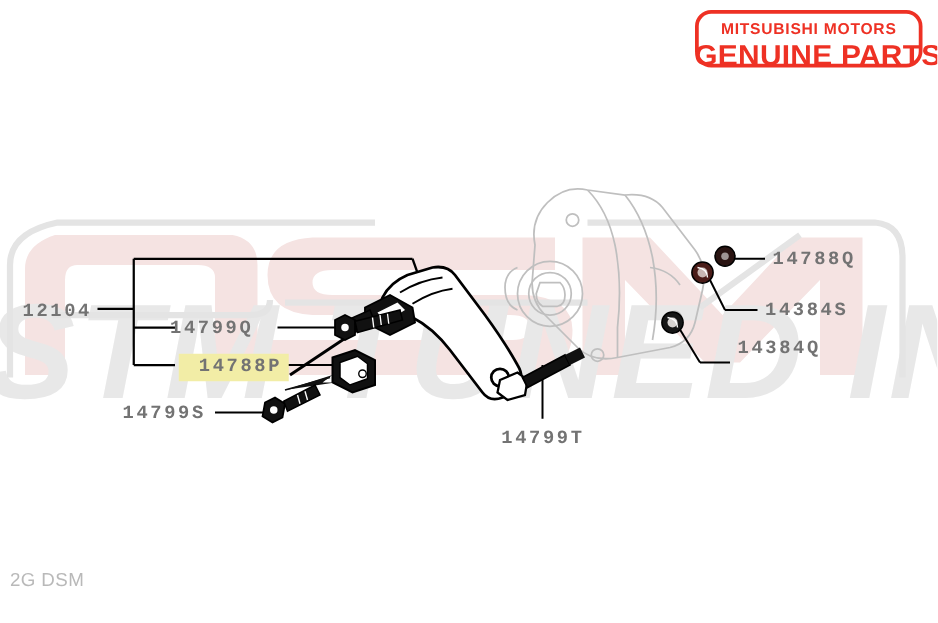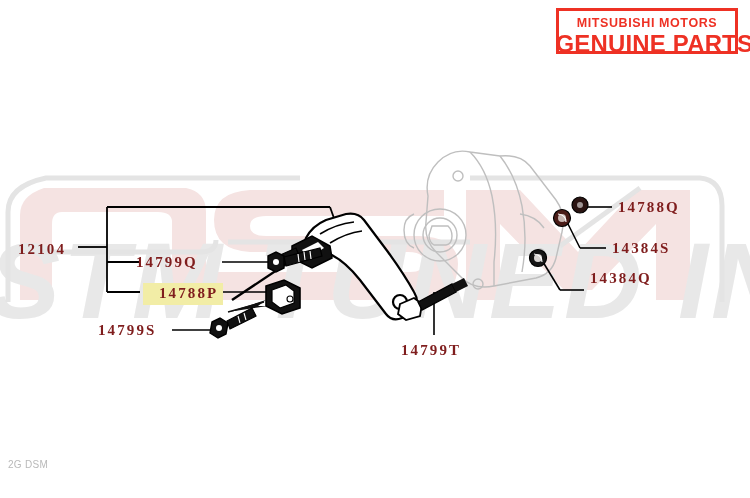--- a/index.html
+++ b/index.html
@@ -19,21 +19,21 @@
   }
 
   
   #logo {
     position: absolute;
     left: 556px;
     top: 8px;
     width: 182px;
     height: 46px;
     border: 3px solid #ee3124;
-    border-radius: 0;
+    border-radius: 13px;
     background: #ffffff;
     box-sizing: border-box;
     text-align: center;
   }
   #logo .l1 {
     color: #ee3124;
     font-size: 12.5px;
     font-weight: bold;
     letter-spacing: 0.6px;
     line-height: 1;
@@ -66,40 +66,40 @@
     position: absolute;
     left: 0;
     top: 0;
     width: 750px;
     height: 498px;
   }
 
   
   .plabel {
     position: absolute;
-    font-family: Liberation Serif, serif;
+    font-family: Liberation Mono, monospace;
     font-size: 15px;
     font-weight: bold;
-    color: #7f1d1d;
+    color: #737373;
     letter-spacing: 2.1px;
     white-space: nowrap;
     line-height: 1;
   }
   .plabel.hl {
     background: #f2eda6;
     padding: 3px 5px 4px 16px;
   }
 
   
   #footer {
     position: absolute;
     left: 8px;
     top: 456px;
     color: #b9b9b9;
-    font-size: 10px;
+    font-size: 15px;
     line-height: 18px;
     letter-spacing: 0.3px;
     white-space: nowrap;
   }
 </style>
 </head>
 <body>
 
 <div id="page">
 

